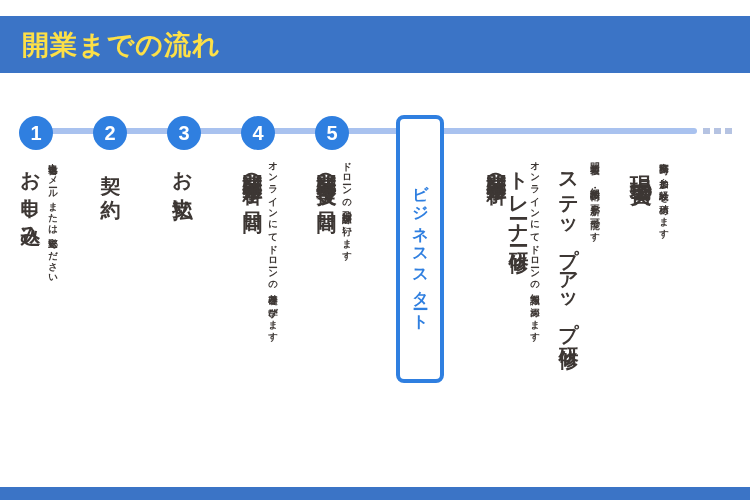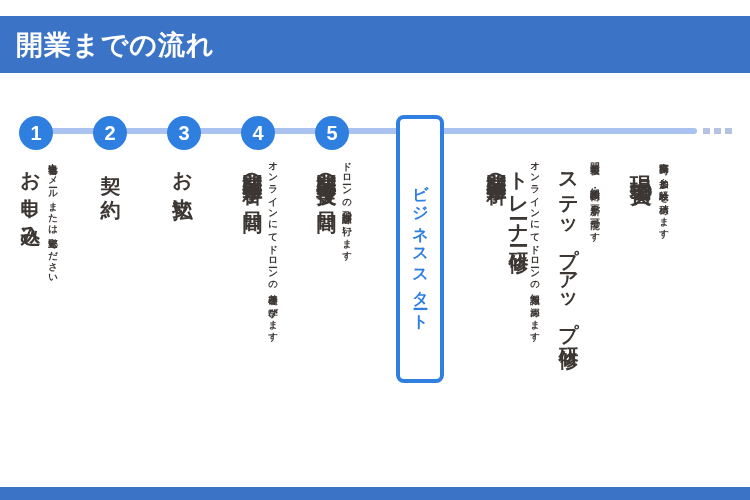--- a/index.html
+++ b/index.html
@@ -6,22 +6,22 @@
   html, body { width: 750px; height: 500px; background: #ffffff; overflow: hidden; }
   body { font-family: "Liberation Sans", "DejaVu Sans", sans-serif; }
   .page { position: relative; width: 750px; height: 500px; background: #ffffff; }
 
   
   .topbar {
     position: absolute; left: 0; top: 16px; width: 750px; height: 57px;
     background: #3b74c6; display: flex; align-items: center;
   }
   .page-title {
-    color: #ffffff; font-size: 27px; font-weight: bold;
-    margin-left: 16px; letter-spacing: 1px; font-family: Liberation Serif, serif;
+    color: #fde047; font-size: 27px; font-weight: bold;
+    margin-left: 22px; letter-spacing: 1px; font-family: Liberation Serif, serif;
   }
   .logo { position: absolute; right: 14px; top: 4px; text-align: center; }
   .logo-text {
     color: #101010; font-size: 40px; font-weight: 900;
     letter-spacing: -3px; line-height: 0.95; font-style: normal;
   }
   .logo-sub {
     color: #0b0b0b; font-size: 6px; white-space: nowrap;
     transform: scale(0.62); transform-origin: top center; margin-top: 0px;
   }

